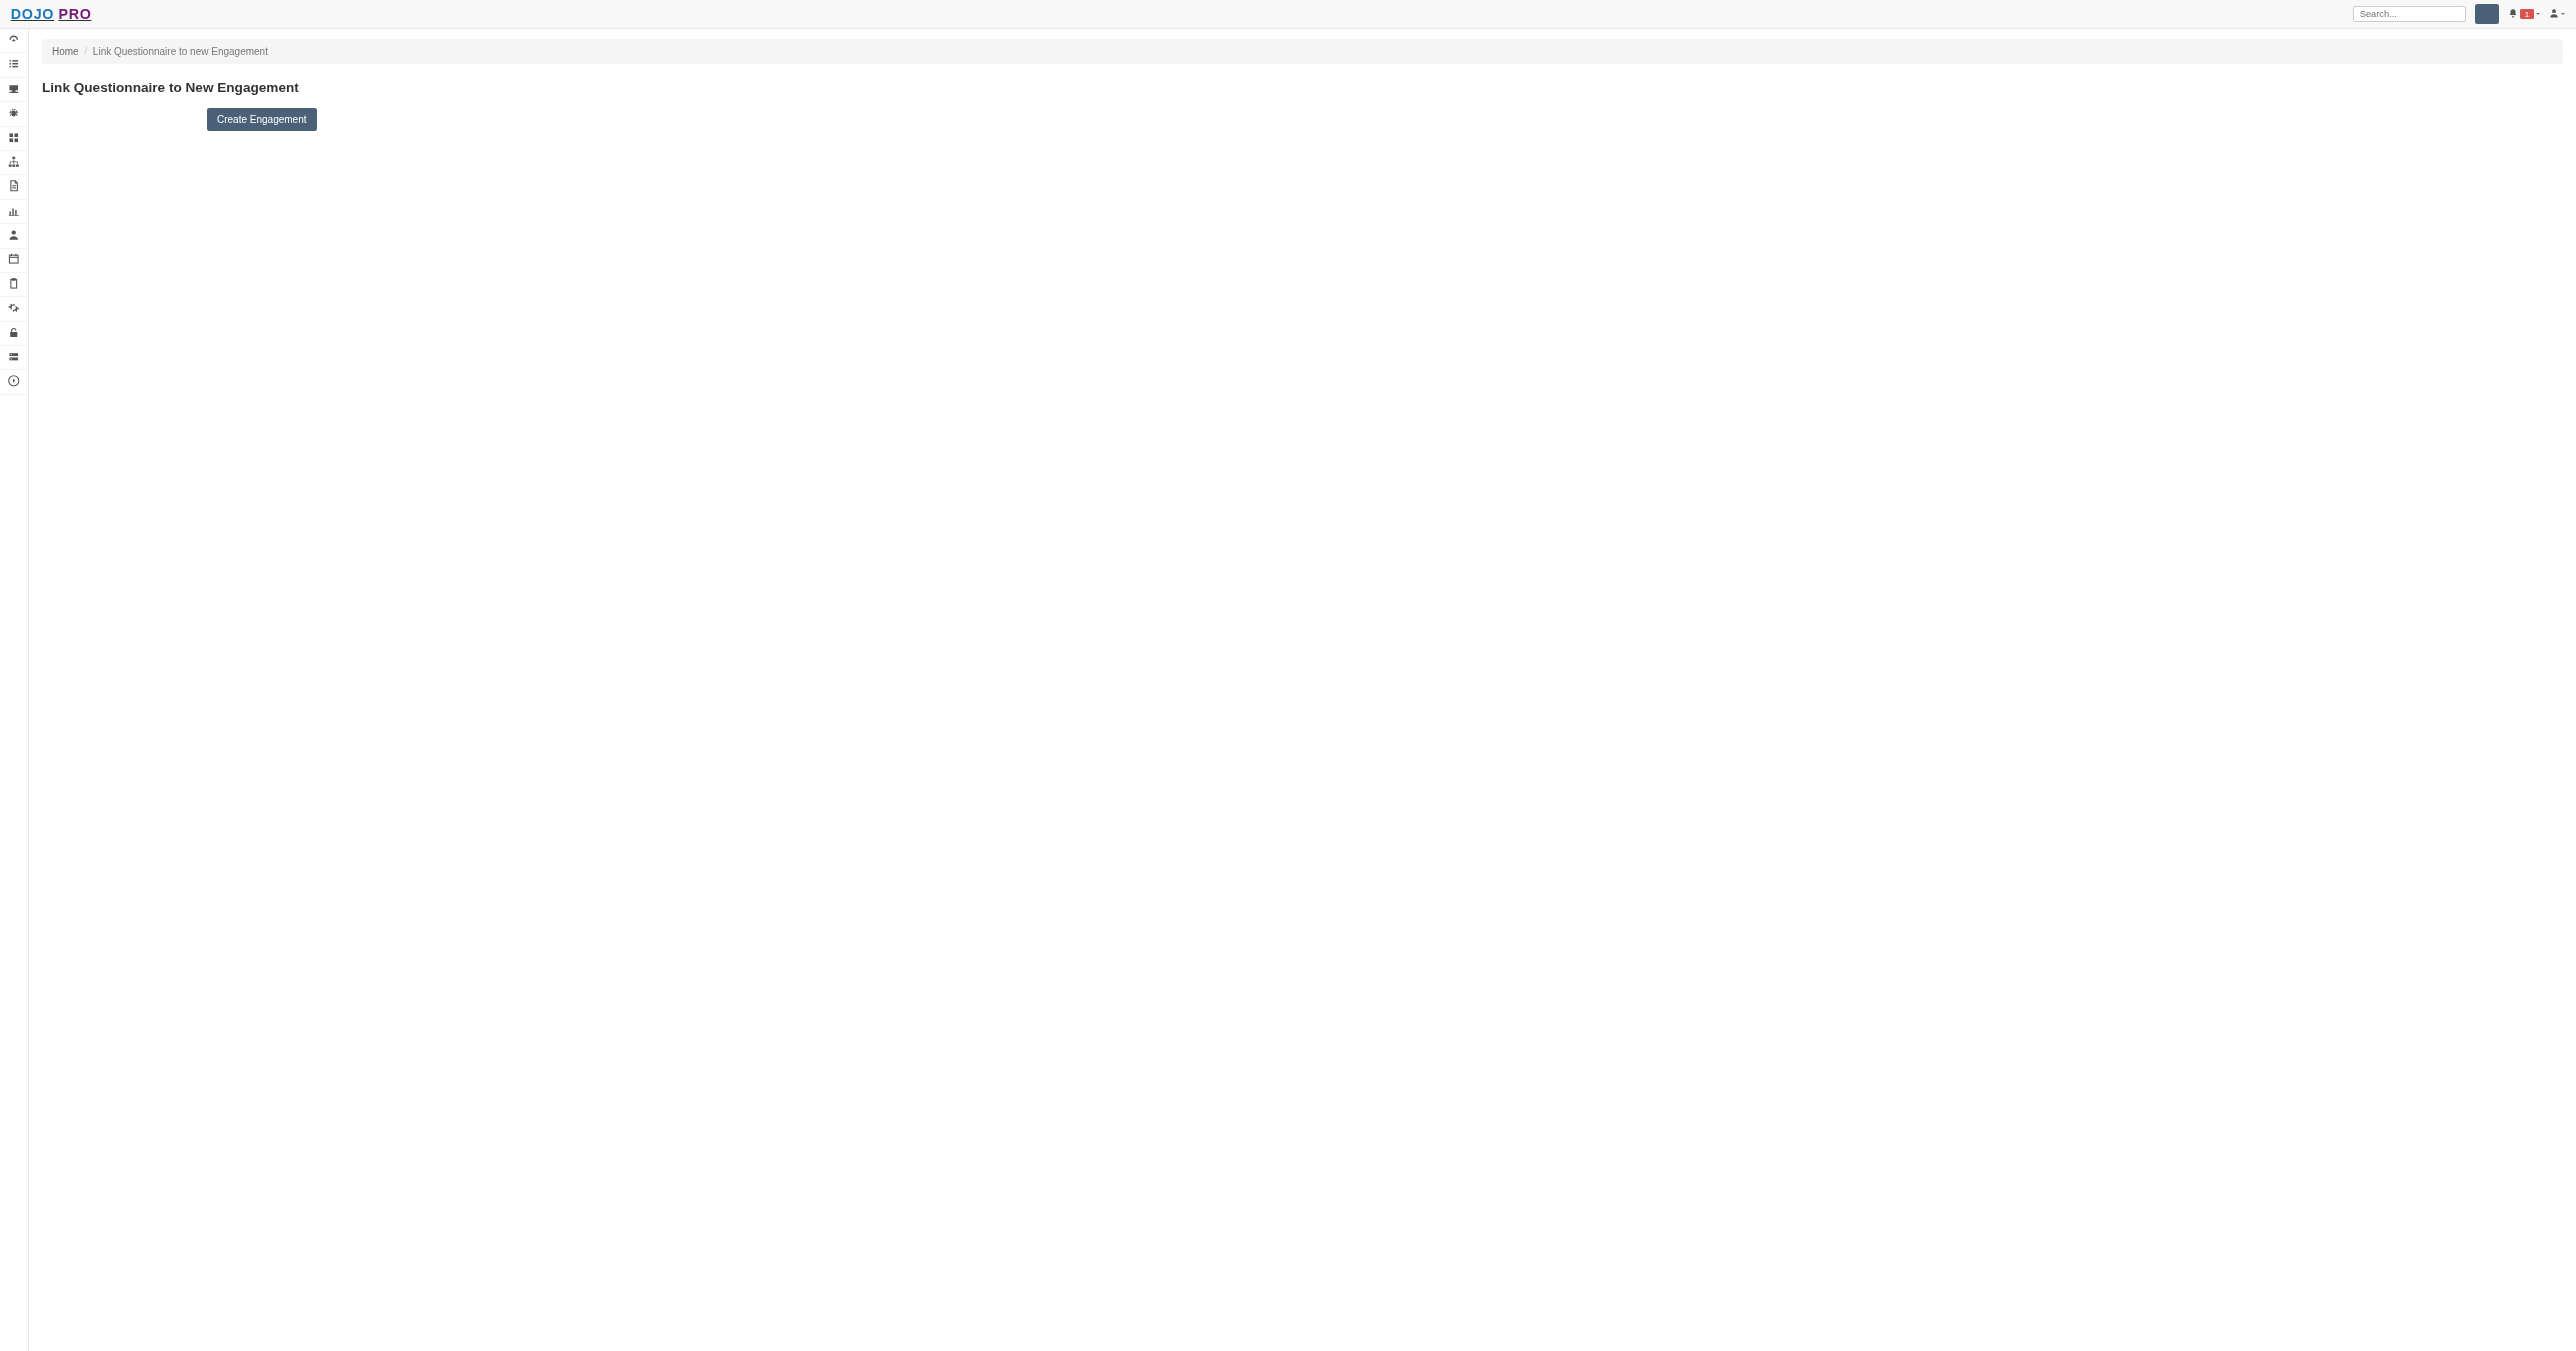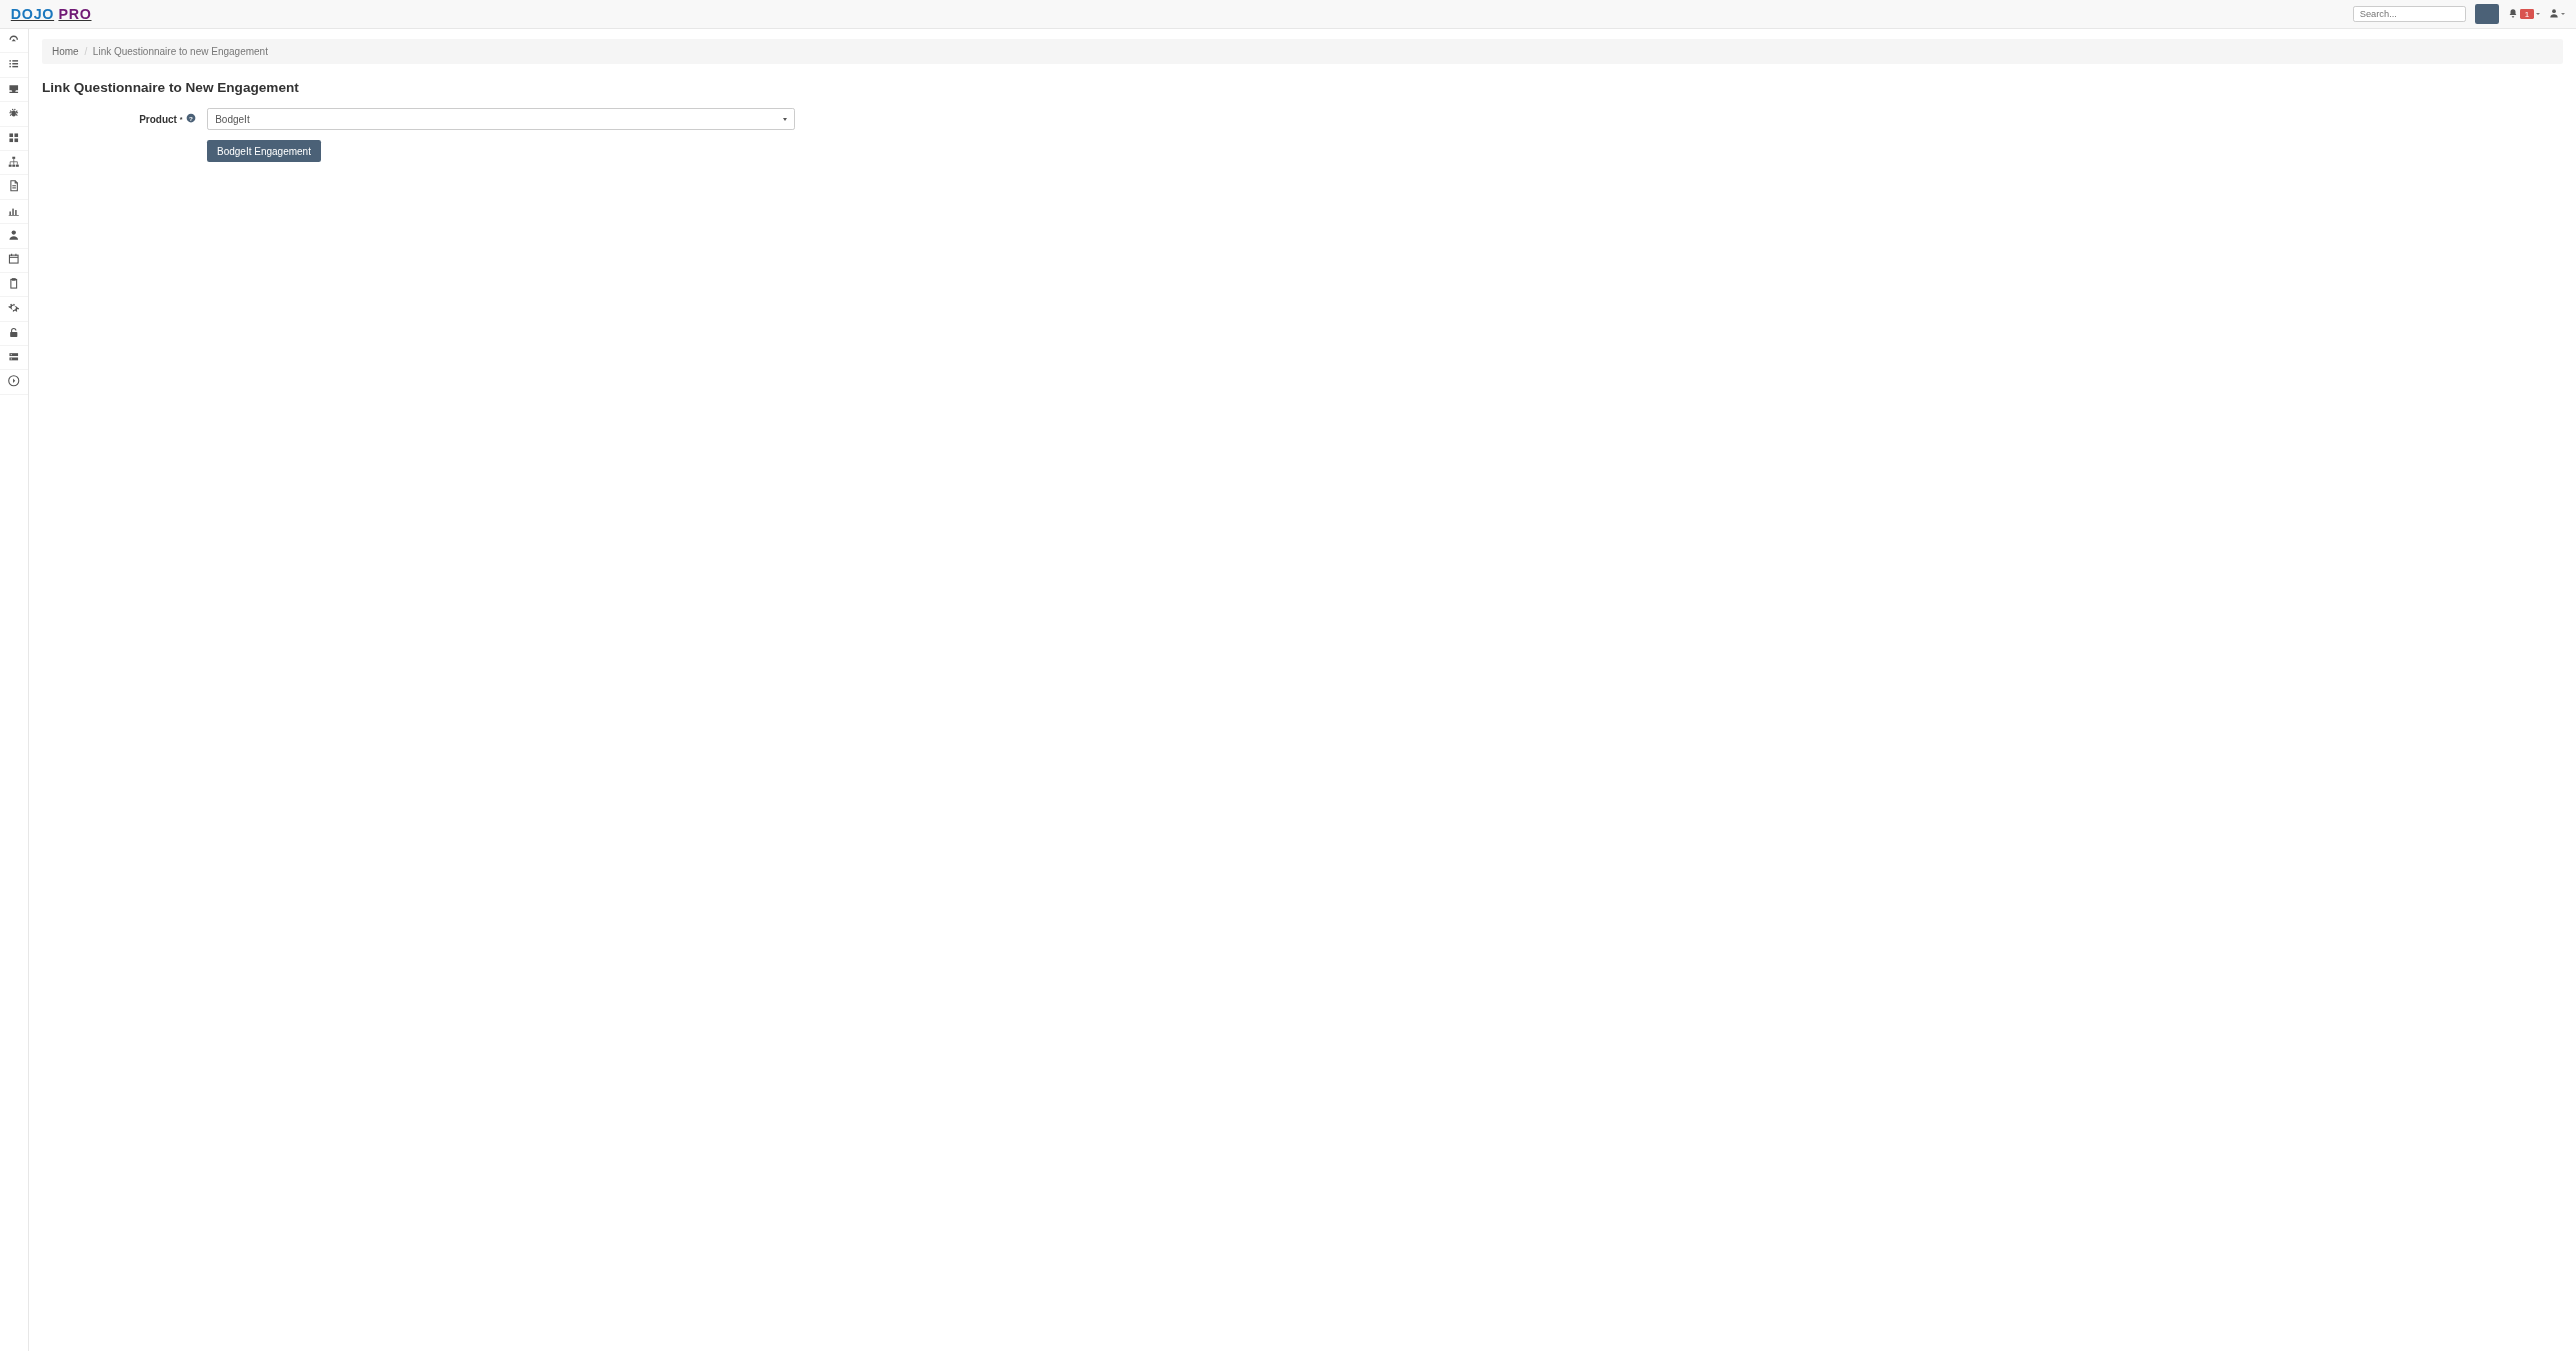--- a/index.html
+++ b/index.html
@@ -256,37 +256,19 @@
 
   <div class="main">
     <div class="breadcrumb">
       <a href="#">Home</a>
       <span class="sep">/</span>
       <span>Link Questionnaire to new Engagement</span>
     </div>
 
     <h2 class="page-title">Link Questionnaire to New Engagement</h2>
 
-    <div class="form-row">
-      <label class="form-label">
-        <span>Product</span>
-          <span class="asterisk">*</span>
-        <span class="help-icon">
-          <svg viewBox="0 0 16 16" width="10" height="10" fill="#4b6177" style="font-size:14px">
-              <circle cx="8" cy="8" r="7"></circle>
-              <text x="8" y="12" text-anchor="middle" font-size="10" fill="#fff" font-weight="bold">?</text>
-            </svg>
-        </span>
-      </label>
-      <div class="form-control-wrap">
-        <div class="select-box">
-          <span>BodgeIt</span>
-          <span class="arrow"></span>
-        </div>
-      </div>
-    </div>
 
     <div class="btn-row">
-      <button class="btn-primary">BodgeIt Engagement</button>
+      <button class="btn-primary">Create Engagement</button>
     </div>
   </div>
 </div>
 
 
 </body></html>

